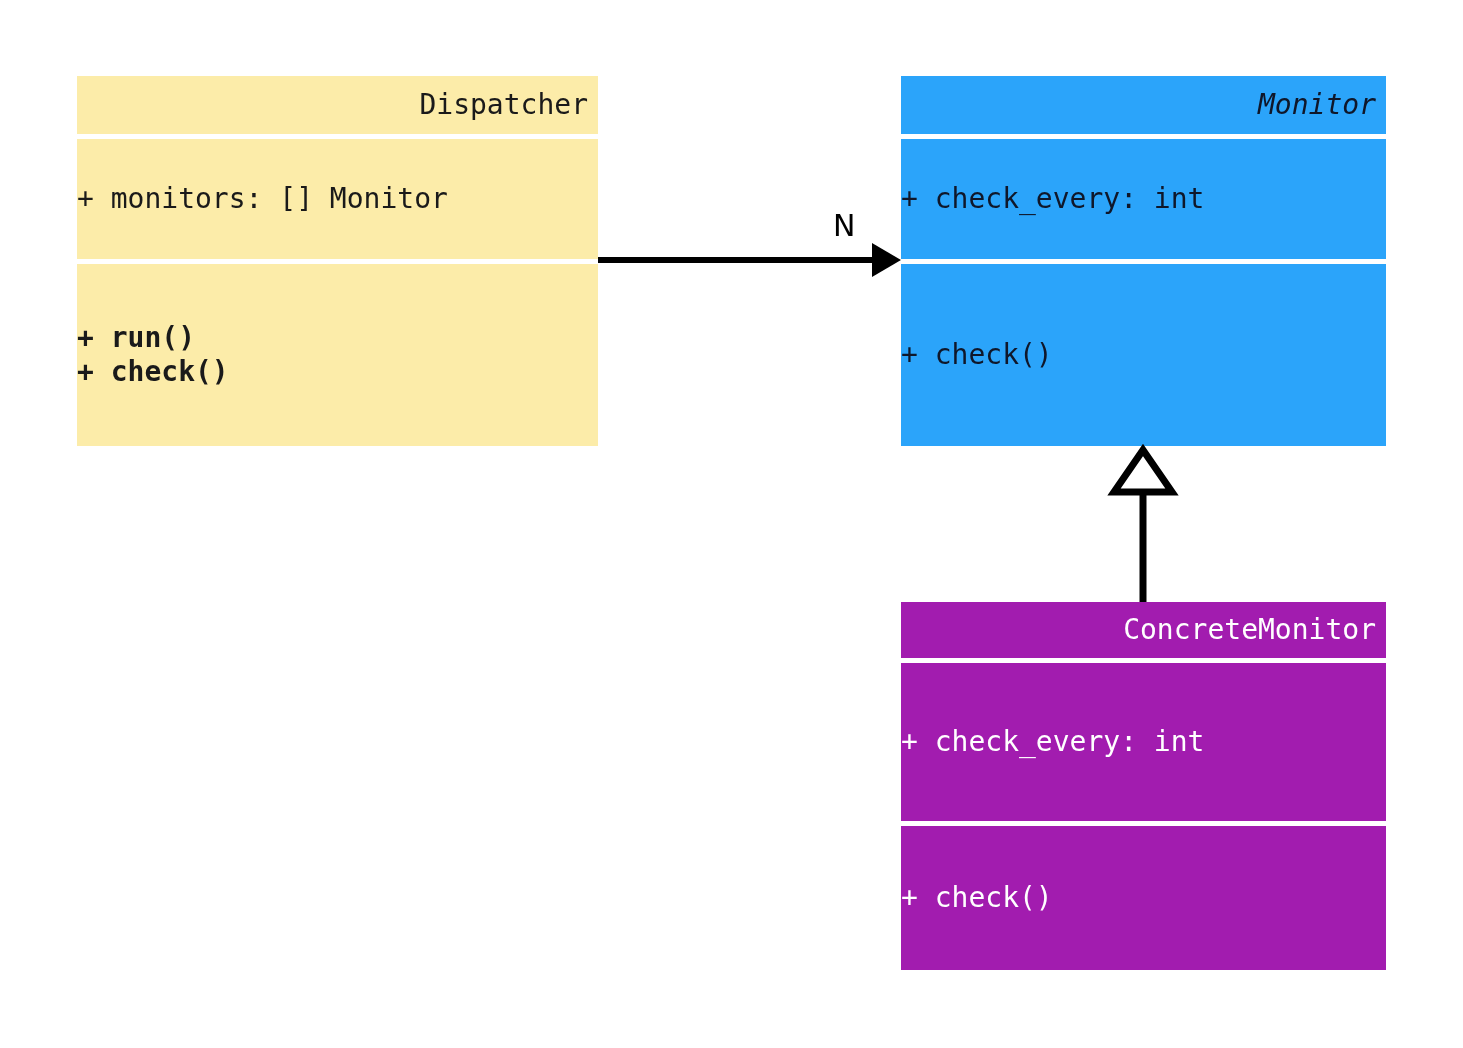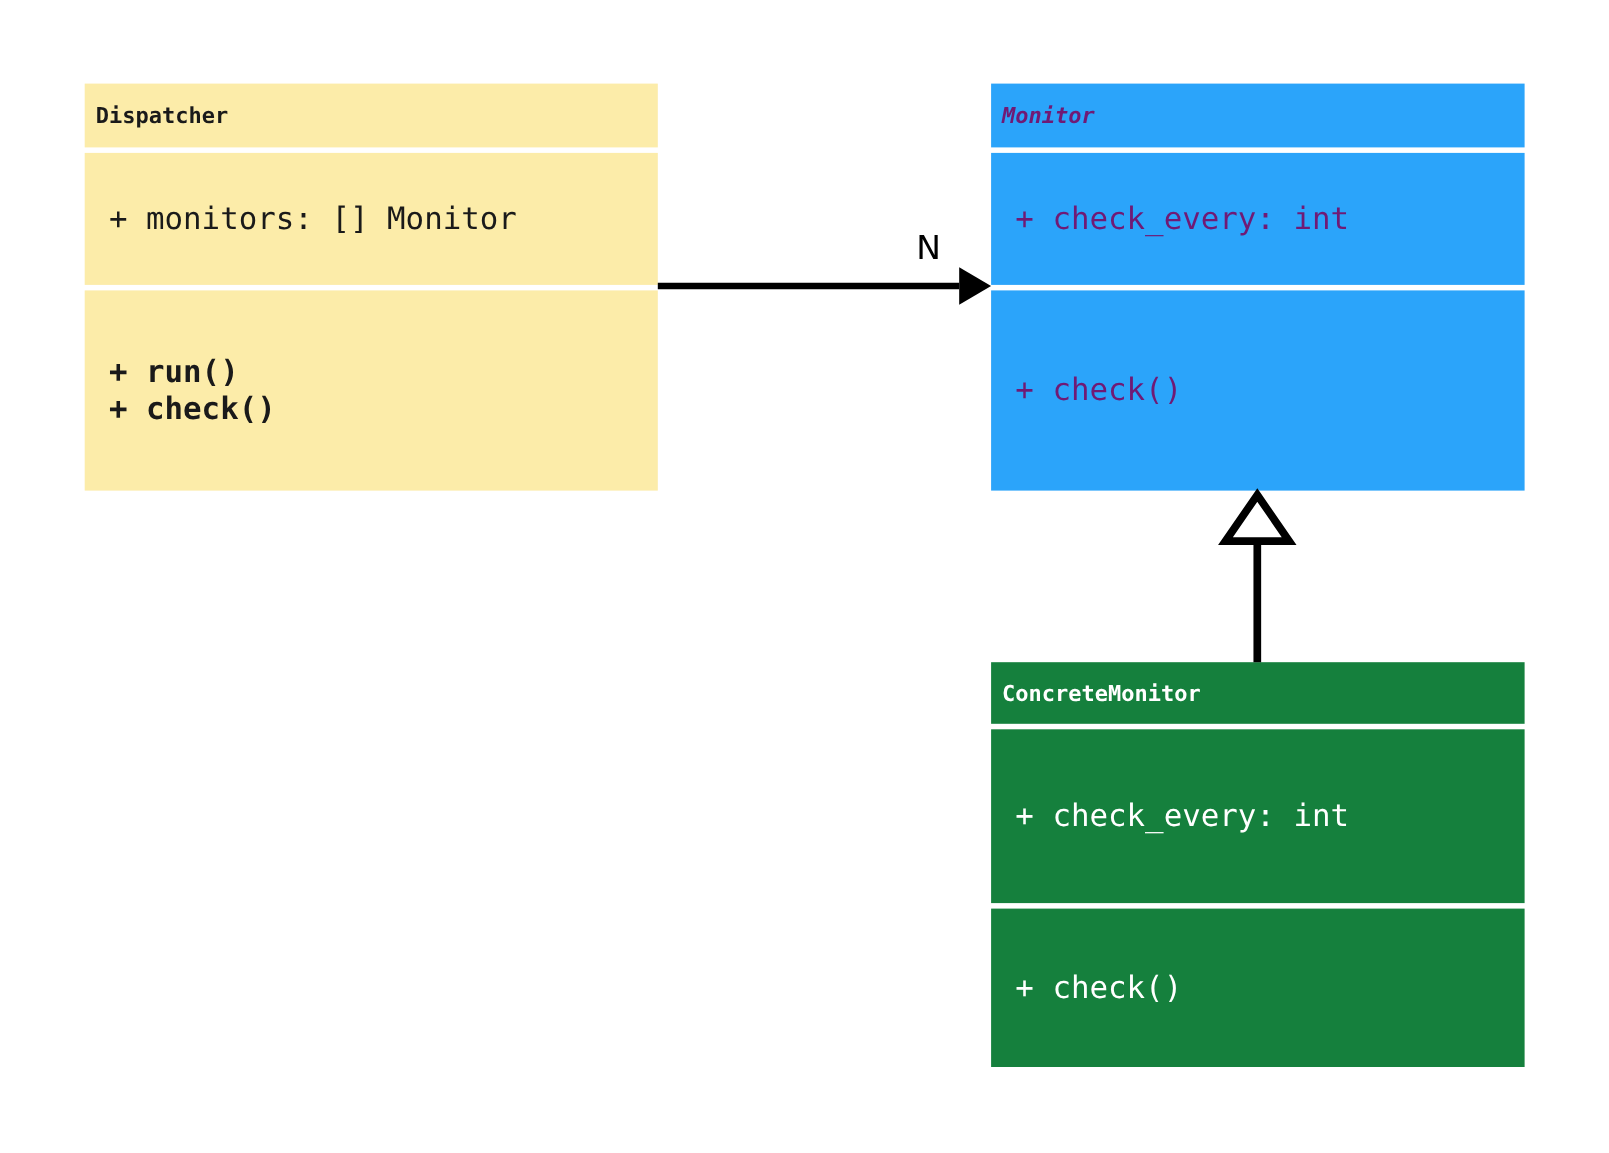--- a/index.html
+++ b/index.html
@@ -38,34 +38,32 @@
     flex-direction: column;
     justify-content: center;
     overflow: hidden;
   }
 
   .compartment + .compartment {
     margin-top: 5px;
   }
 
   .class-title {
-    text-align: left;
-    font-size: 20px;
+    text-align: right;
+    font-size: 28px;
     line-height: 34px;
     letter-spacing: 0px;
     padding: 0 10px;
-    font-weight: bold;
   }
 
   .class-title.abstract {
     font-style: italic;
   }
 
   .member-list {
-    padding-left: 22px;
     font-size: 28px;
     line-height: 34px;
   }
 
   .member-line {
     white-space: pre;
   }
 
   
   #dispatcher-class {
@@ -83,33 +81,33 @@
 
   
   #monitor-class {
     left: 901px;
     top: 76px;
     width: 485px;
     height: 370px;
   }
   #monitor-class .compartment { background: #2ba4fa; }
   #monitor-class .class-title,
-  #monitor-class .member-list { color: #701a75; }
+  #monitor-class .member-list { color: #0f172a; }
   #monitor-title-compartment { height: 58px; }
   #monitor-attrs-compartment { height: 120px; }
   #monitor-methods-compartment { flex: 1 1 auto; }
 
   
   #concrete-monitor-class {
     left: 901px;
     top: 602px;
     width: 485px;
     height: 368px;
   }
-  #concrete-monitor-class .compartment { background: #15803d; }
+  #concrete-monitor-class .compartment { background: #a21caf; }
   #concrete-monitor-class .class-title,
   #concrete-monitor-class .member-list { color: #ffffff; }
   #concrete-title-compartment { height: 56px; }
   #concrete-attrs-compartment { height: 158px; }
   #concrete-methods-compartment { flex: 1 1 auto; }
 
   
   #edges {
     position: absolute;
     left: 0;

